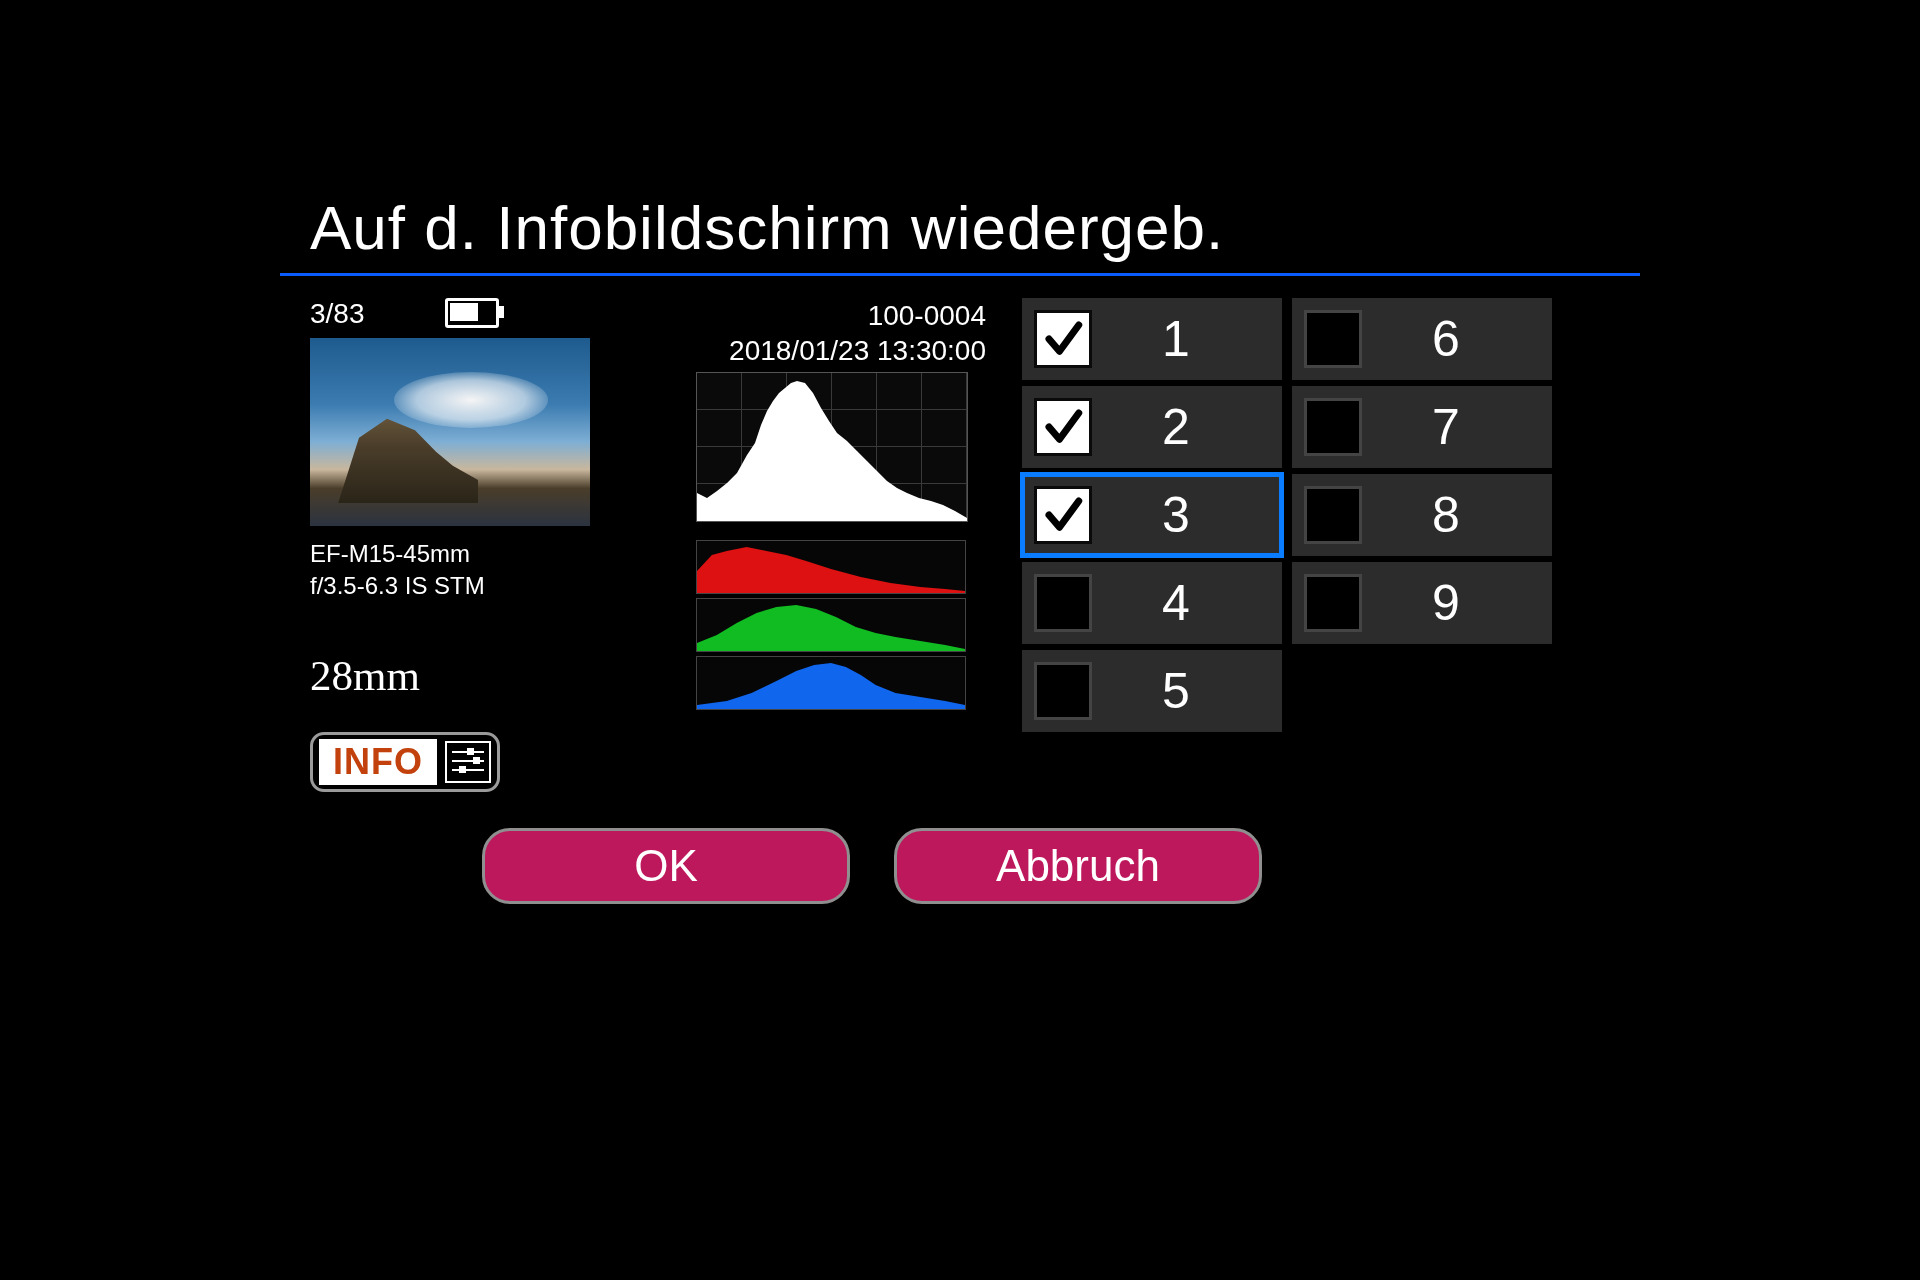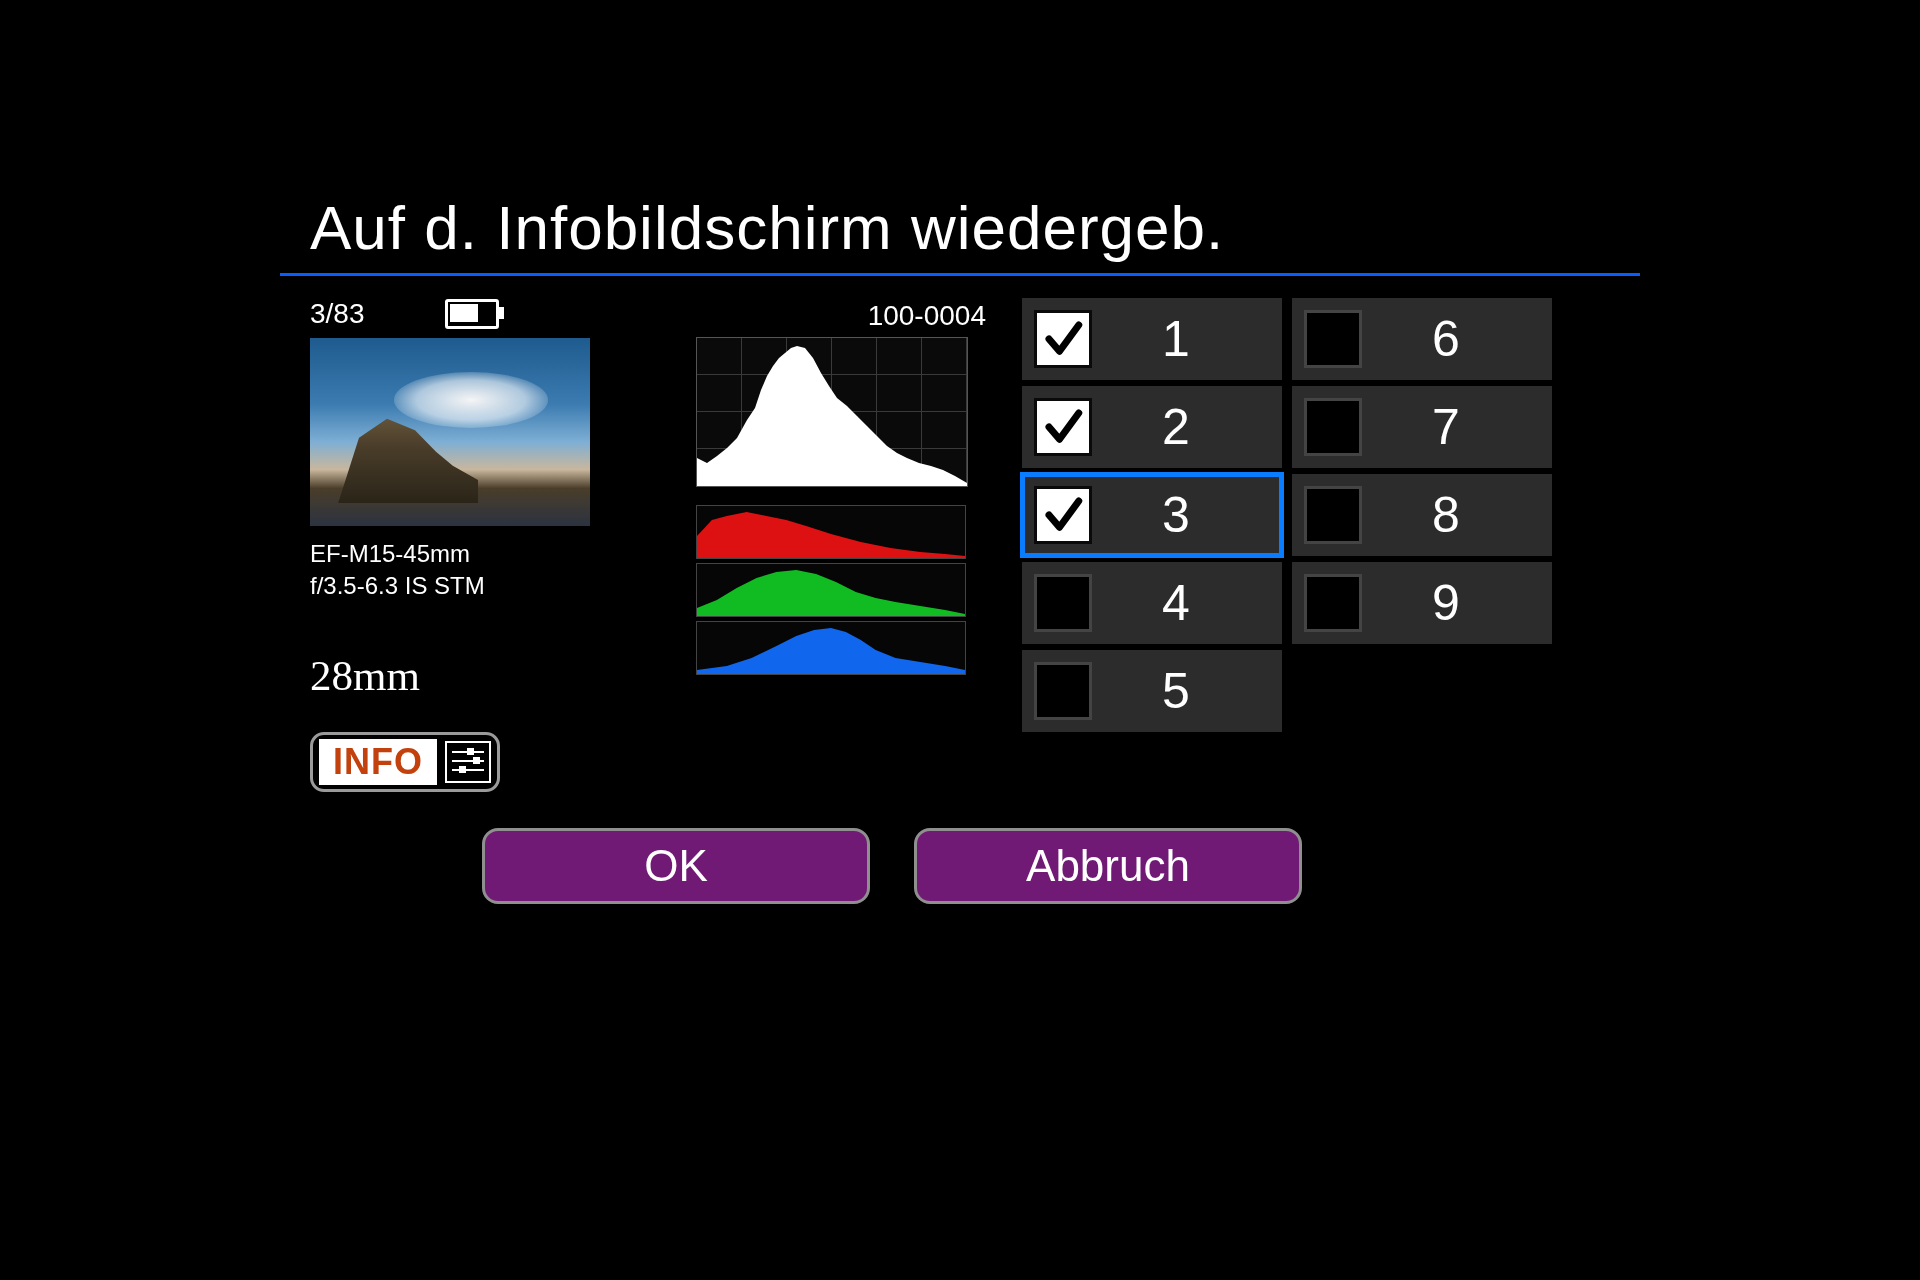--- a/index.html
+++ b/index.html
@@ -33,21 +33,20 @@
   .content {
     display: grid;
     grid-template-columns: 360px 340px 560px;
     gap: 10px 6px;
     padding-left: 30px;
   }
   
   .preview-col { position: relative; }
   .counter-row {
     display: flex;
-    align-items: center;
     font-size: 28px;
     margin-bottom: 8px;
   }
   .battery-icon {
     margin-left: 80px;
     width: 48px;
     height: 24px;
     border: 3px solid #fff;
     border-radius: 3px;
     position: relative;
@@ -216,25 +215,25 @@
   .opt-label { flex: 1; text-align: center; padding-right: 28px; }
   
   .footer {
     display: flex;
     gap: 44px;
     margin-top: 36px;
     padding-left: 202px;
   }
   .btn {
     border: 3px solid #8f8f8f;
-    border-radius: 16px;
-    background: #701a75;
+    border-radius: 28px;
+    background: #be185d;
     color: #fff;
     font-size: 44px;
-    padding: 10px 16px;
+    padding: 10px 6px;
     width: 350px;
     text-align: center;
   }
   .opt.empty-slot { visibility: hidden; }
 </style>
 </head>
 <body>
 
 <div class="screen">
 
@@ -266,20 +265,21 @@
           <span class="knob1"></span>
             <span class="knob2"></span>
             <span class="knob3"></span>
         </span>
       </div>
     </div>
 
     <div class="histo-col">
       <div class="meta">
         <div>100-0004</div>
+        <div>2018/01/23 13:30:00</div>
       </div>
       <div class="histo-lum">
         <div class="grid-v"></div>
           <div class="grid-h"></div>
         <svg viewBox="0 0 270 148" preserveAspectRatio="none">
           <path fill="#ffffff" d="M0,148 L0,120 L10,125 L20,118 L30,110 L40,100 L50,82 L58,70 L64,52 L70,38 L76,28 L82,20 L88,15 L94,10 L100,8 L108,10 L116,20 L124,35 L132,48 L140,60 L150,68 L160,78 L170,88 L180,98 L190,108 L200,115 L210,120 L222,125 L234,128 L246,132 L258,138 L270,145 L270,148 Z"></path>
         </svg>
       </div>
       <div class="histo-rgb">
         <div class="rgb-row">

